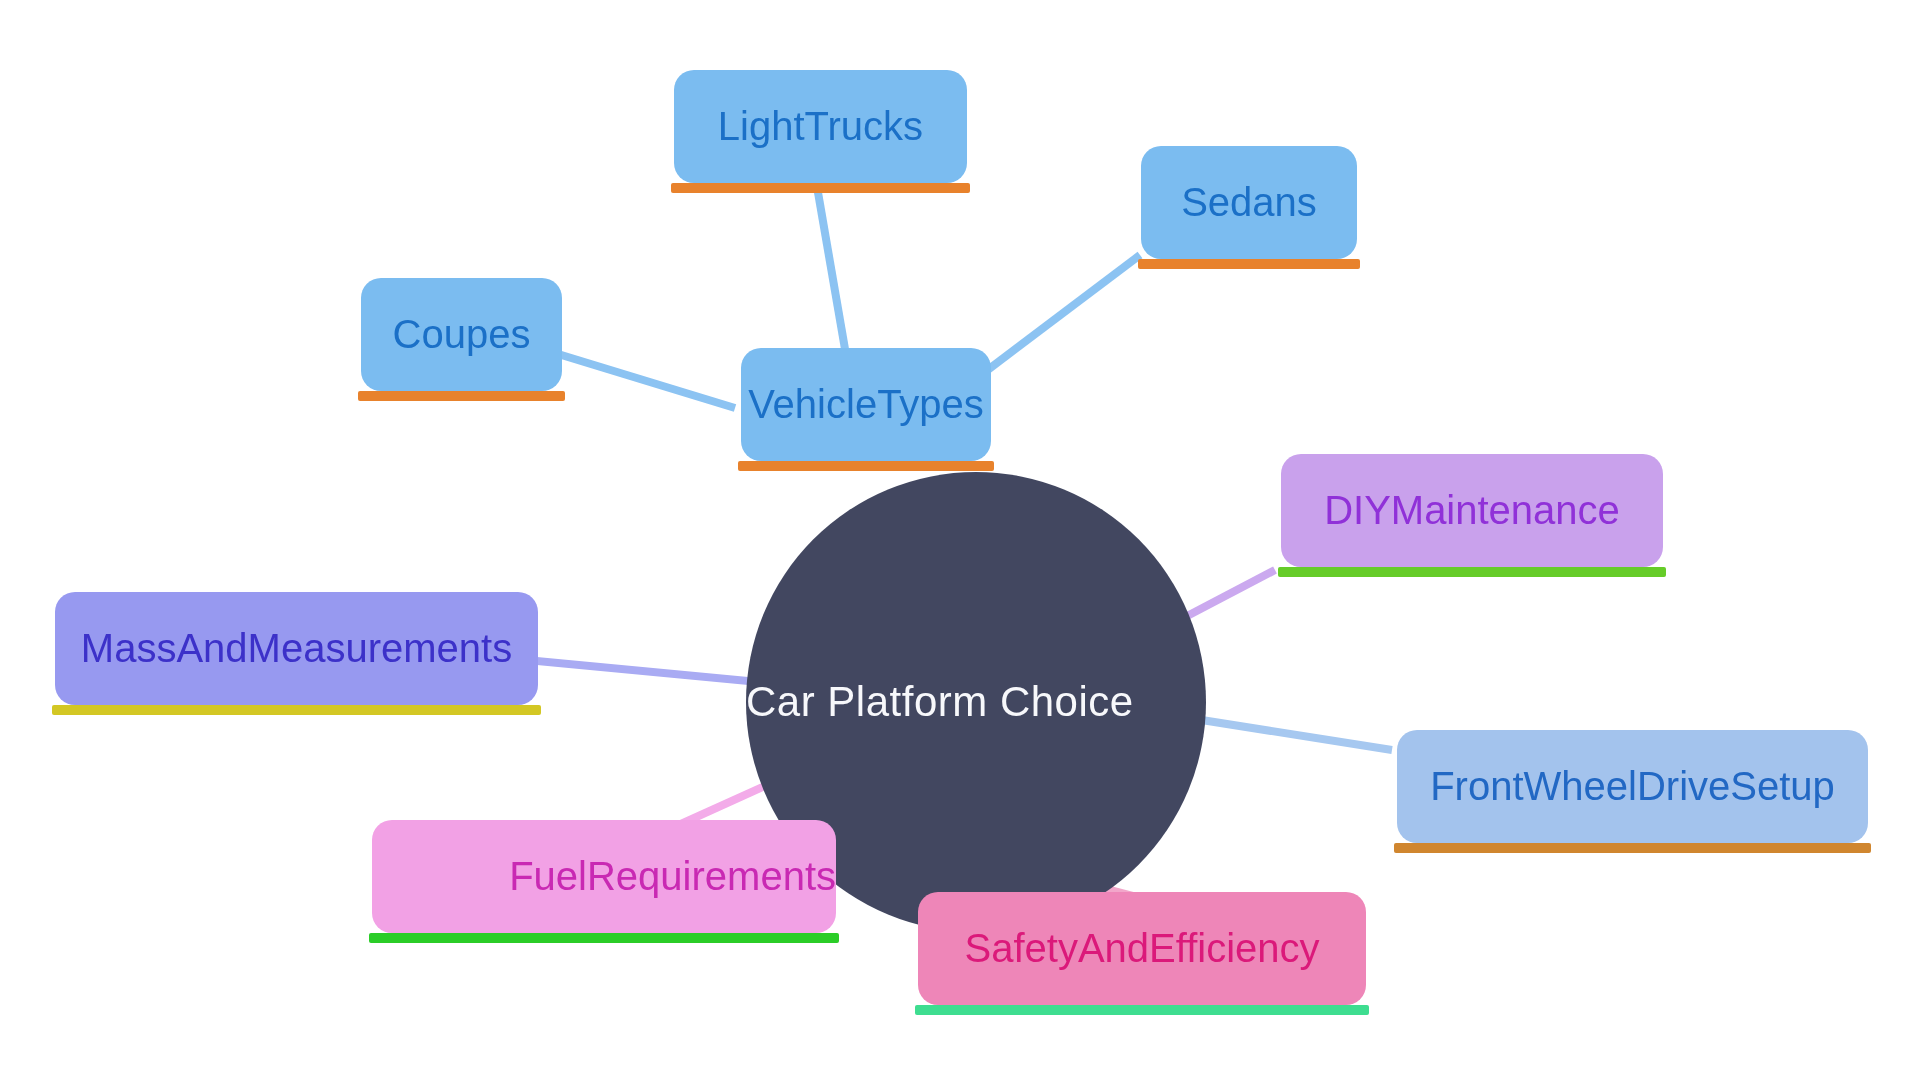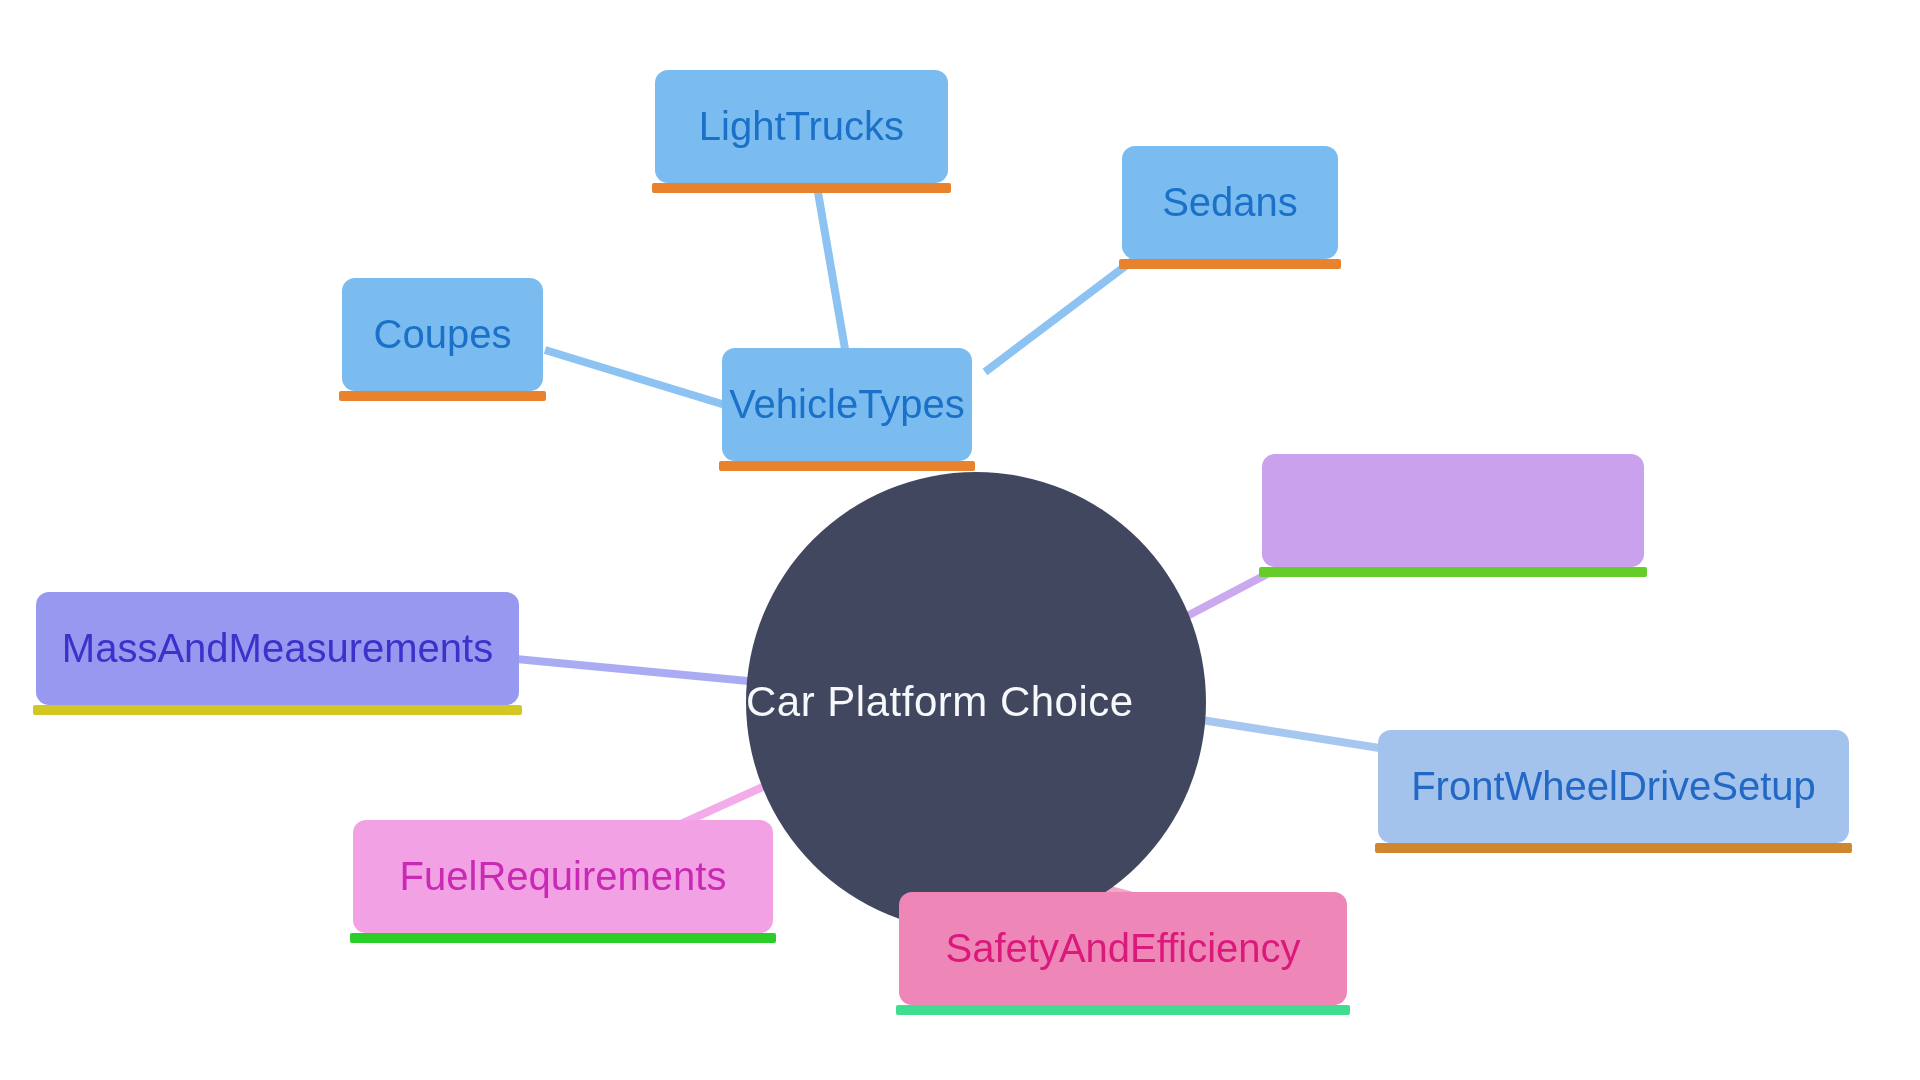--- a/index.html
+++ b/index.html
@@ -30,25 +30,26 @@
   }
   .root-circle .root-label {
     color: #f7f8fb;
     font-size: 42px;
     letter-spacing: 0.5px;
     white-space: nowrap;
   }
   .node {
     position: absolute;
     height: 113px;
-    border-radius: 13px;
+    border-radius: 20px;
     z-index: 3;
     display: flex;
     align-items: center;
     justify-content: center;
+    margin-left: 19px;
   }
   .node .node-label {
     font-size: 40px;
     font-weight: 500;
     white-space: nowrap;
   }
   .node .underline {
     position: absolute;
     left: -3px; right: -3px;
     bottom: -10px;
@@ -114,34 +115,35 @@
     <span class="node-label">Coupes</span>
     <span class="underline"></span>
   </div>
 
   <div class="node family-vehicle" style="left:722px; top:348px; width:250px;">
     <span class="node-label">VehicleTypes</span>
     <span class="underline"></span>
   </div>
 
   <div class="node family-diy" style="left:1262px; top:454px; width:382px;">
+    <span class="node-label">DIYMaintenance</span>
     <span class="underline"></span>
   </div>
 
   <div class="node family-mass" style="left:36px; top:592px; width:483px;">
     <span class="node-label">MassAndMeasurements</span>
     <span class="underline"></span>
   </div>
 
   <div class="node family-fwd" style="left:1378px; top:730px; width:471px;">
     <span class="node-label">FrontWheelDriveSetup</span>
     <span class="underline"></span>
   </div>
 
-  <div class="node family-fuel" style="left:353px; top:820px; width:420px;">
+  <div class="node family-fuel" style="left:353px; top:820px; width:464px;justify-content:flex-end;">
     <span class="node-label">FuelRequirements</span>
     <span class="underline"></span>
   </div>
 
   <div class="node family-safety" style="left:899px; top:892px; width:448px;">
     <span class="node-label">SafetyAndEfficiency</span>
     <span class="underline"></span>
   </div>
 
 </div>

